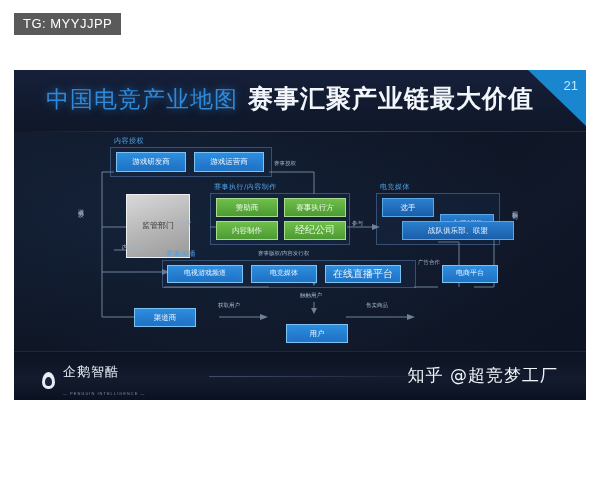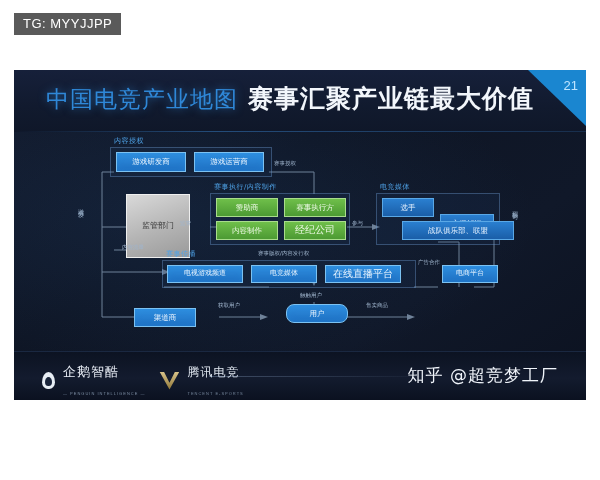--- a/index.html
+++ b/index.html
@@ -166,46 +166,39 @@
       <div class="grp-lbl" style="left:152px;top:117px;text-align:center;">赛事传播</div>
       <div class="edge-lbl" style="left:244px;top:118px;">赛事版权/内容发行权</div>
       <div class="grp" style="left:148px;top:128px;width:254px;height:28px;"></div>
       <div class="node blue" style="left:153px;top:133px;width:76px;height:18px;font-size:7px;">电视游戏频道</div>
       <div class="node blue" style="left:237px;top:133px;width:66px;height:18px;font-size:7px;">电竞媒体</div>
       <div class="node blue" style="left:311px;top:133px;width:76px;height:18px;font-size:10px;">在线直播平台</div>
       <div class="edge-lbl" style="left:404px;top:127px;">广告合作</div>
       <div class="node blue" style="left:428px;top:133px;width:56px;height:18px;font-size:7px;">电商平台</div>
 
       <div class="node blue" style="left:120px;top:176px;width:62px;height:19px;font-size:7.5px;">渠道商</div>
-      <div class="node blue" style="left:272px;top:172px;width:62px;height:19px;font-size:7.5px;border-radius:8px;">用户</div>
+      <div class="node blue" style="left:272px;top:192px;width:62px;height:19px;font-size:7.5px;">用户</div>
       <div class="edge-lbl" style="left:204px;top:170px;">获取用户</div>
       <div class="edge-lbl" style="left:286px;top:160px;">触触用户</div>
       <div class="edge-lbl" style="left:352px;top:170px;">售卖商品</div>
       <div class="edge-lbl" style="left:108px;top:112px;">内容流量</div>
 
       <div class="vside" style="left:62px;top:72px;">游戏分发</div>
       <div class="vside" style="left:496px;top:74px;">积极参与</div>
     </div>
 
     <div class="foot">
       <div class="brand">
         <div class="logo1">
           <span class="peng"></span>
           <span>
             <span class="l1txt">企鹅智酷</span><br>
             <span class="l1sub">— PENGUIN INTELLIGENCE —</span>
           </span>
         </div>
-        <div class="logo1">
-          <span class="vlogo"></span>
-          <span>
-            <span class="l2txt">腾讯电竞</span><br>
-            <span class="l2sub">TENCENT E-SPORTS</span>
-          </span>
-        </div>
       </div>
       <div class="frule"></div>
       <div class="credit">知乎 @超竞梦工厂</div>
     </div>
 
   </div>
 
 </div>
 
 </body></html>

